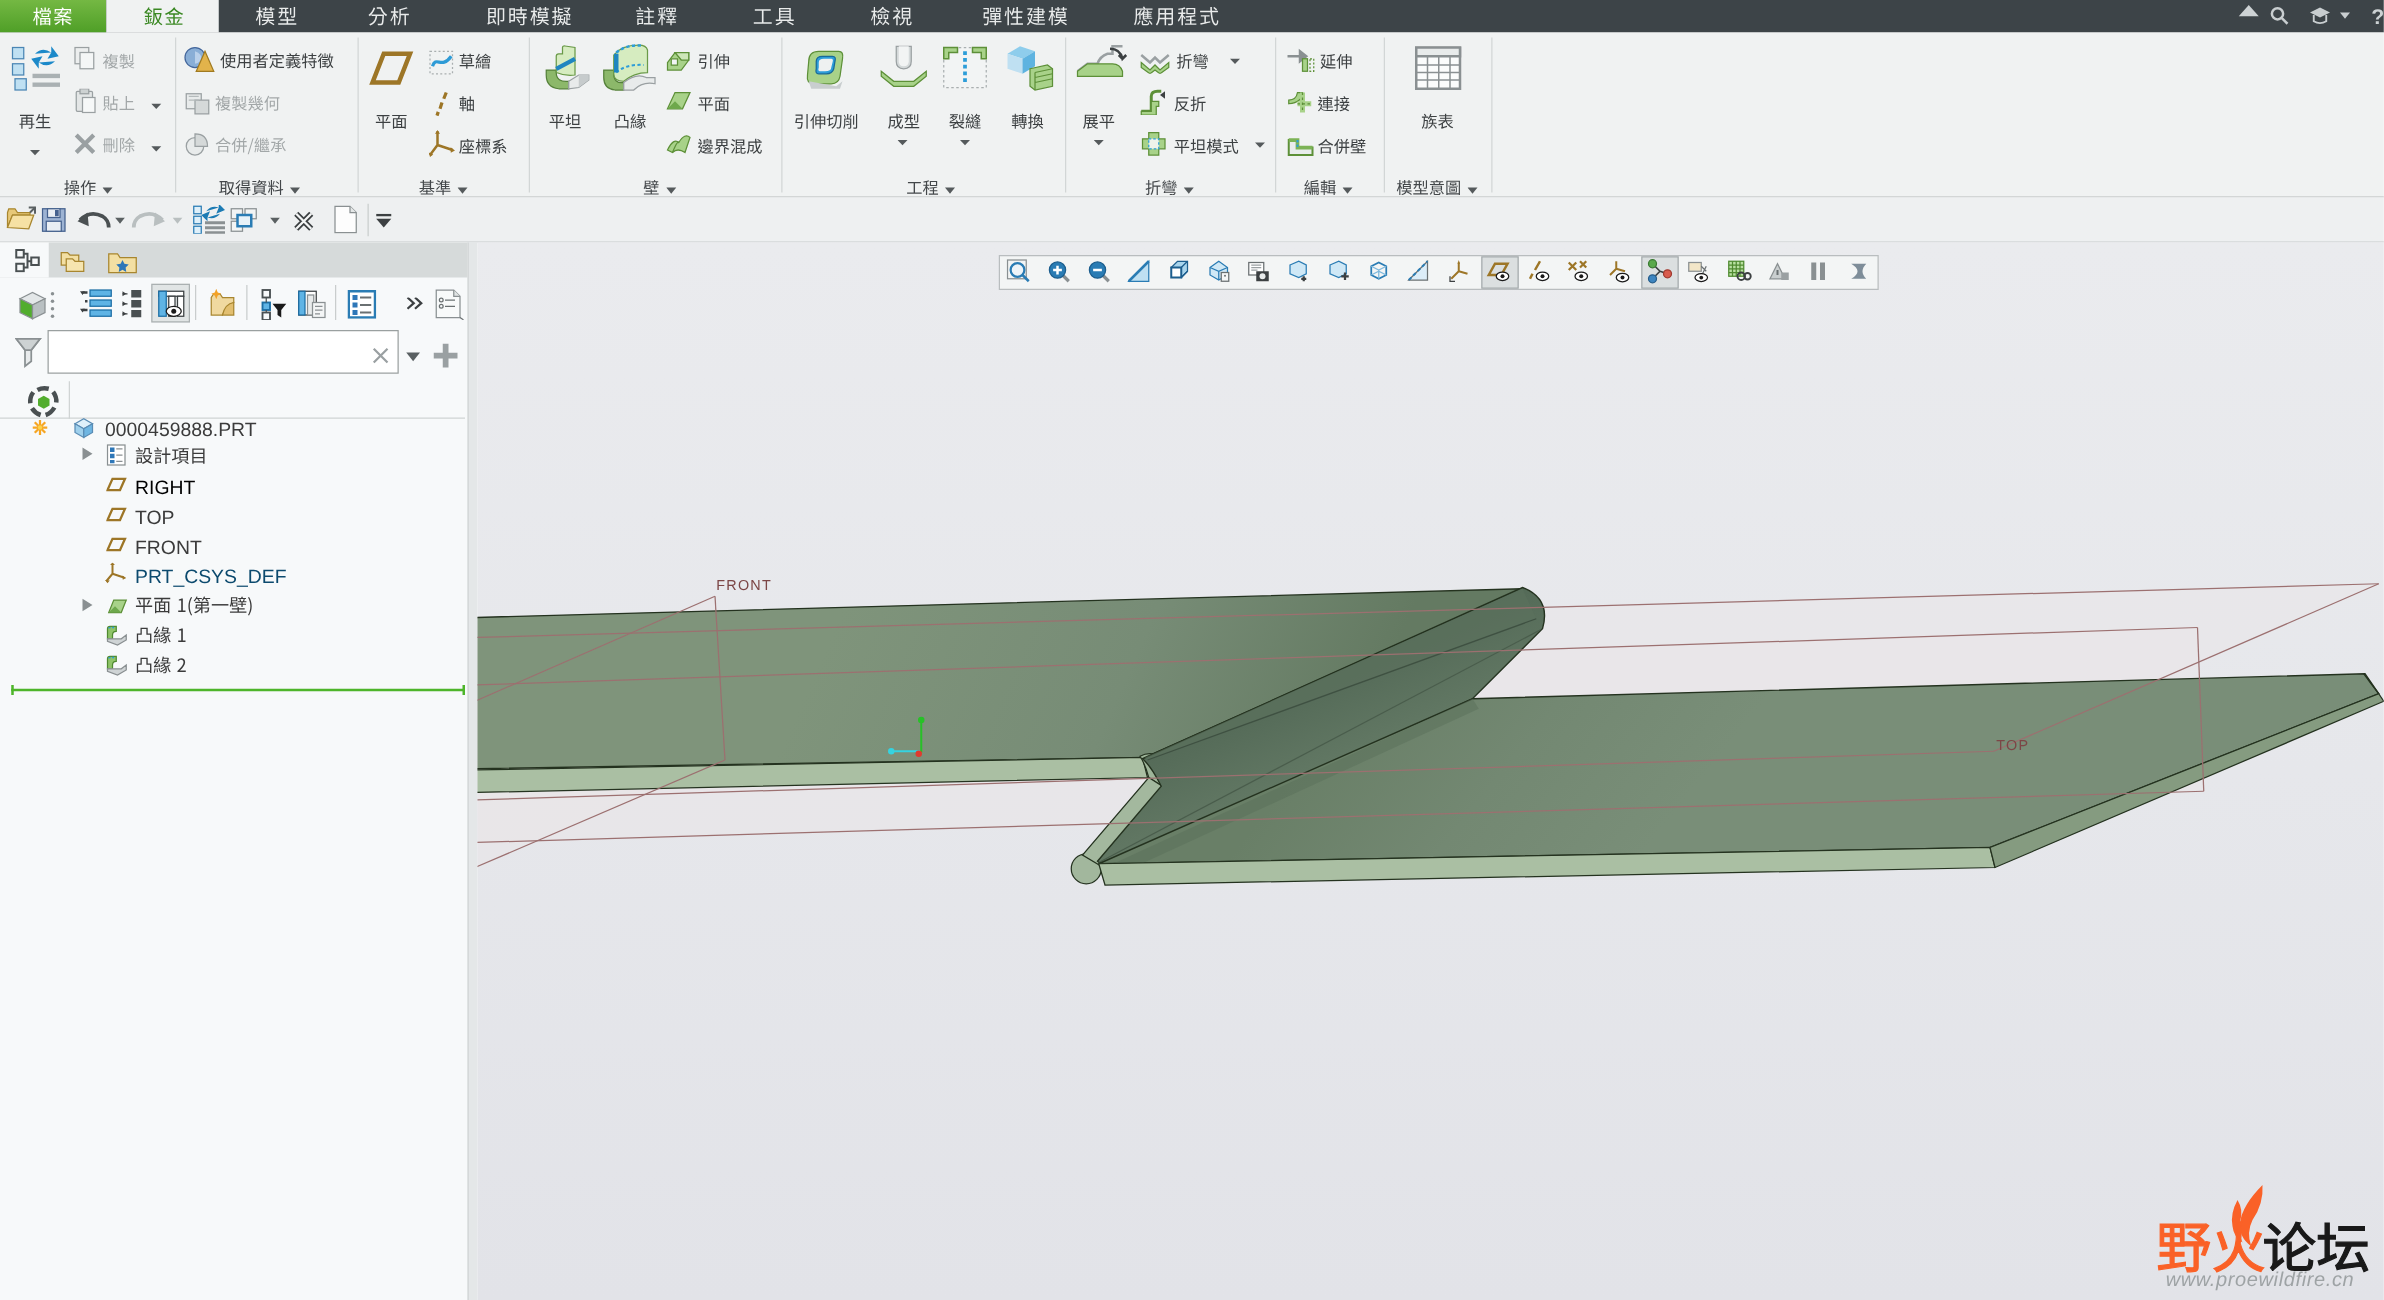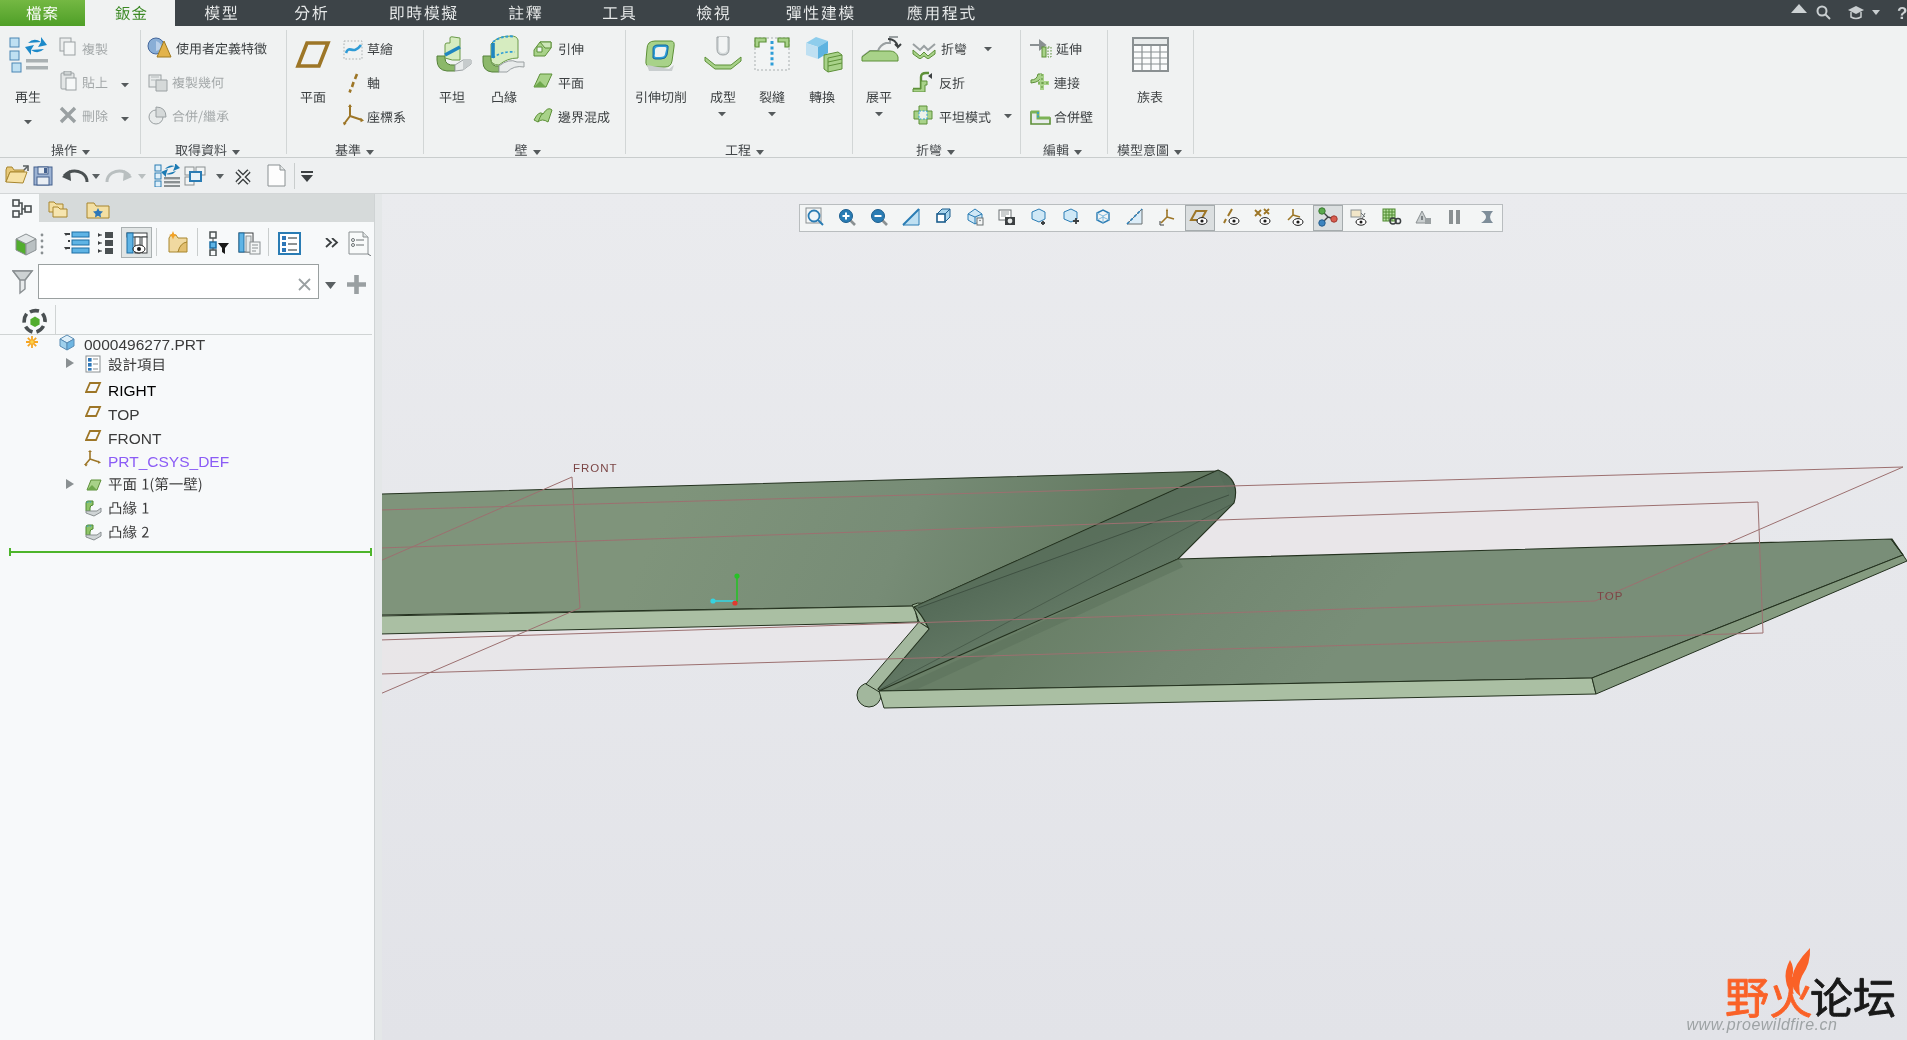--- a/index.html
+++ b/index.html
@@ -433,25 +433,25 @@
     <path d="M2 3 Q2 1 4 1 L9 1 L9 5 Q6 5 6 8 L6 11 L2 11 Z" fill="#8fc468" stroke="#4f8a30"></path>
 <path d="M3 2.6 Q3 2 4.5 2 L8 2" fill="none" stroke="#2d9dd8" stroke-width="1.2" stroke-dasharray="1.6 1.2"></path>
 <path d="M6 11 L13 11 L17 8 L17 12 L10 16 L2 13 L2 11 Z" fill="#cfd4d5" stroke="#8a9092"></path>
   </svg>
 <div style="position:absolute;left:38px;top:264px;width:281px;height:35px;background:#fff;border:1px solid #9aa0a0;box-sizing:border-box"></div>
 <div style="position:absolute;left:55px;top:305px;width:1px;height:30px;background:#d0d4d4"></div>
 <div style="position:absolute;left:0px;top:334px;width:372px;height:1px;background:#d0d4d4"></div>
 <div style="position:absolute;left:9px;top:551px;width:363px;height:2px;background:#4db52a"></div>
 <div style="position:absolute;left:9px;top:548px;width:2px;height:8px;background:#4db52a"></div>
 <div style="position:absolute;left:370px;top:548px;width:2px;height:8px;background:#4db52a"></div>
-<div style="position:absolute;left:84px;top:336px;font:15.5px 'Liberation Sans',sans-serif;color:#3b3b3b">0000496277.PRT</div>
+<div style="position:absolute;left:84px;top:336px;font:15.5px 'Liberation Sans',sans-serif;color:#3b3b3b">0000459888.PRT</div>
 <div style="position:absolute;left:108px;top:382px;font:15.5px 'Liberation Sans',sans-serif;color:#000000">RIGHT</div>
 <div style="position:absolute;left:108px;top:406px;font:15.5px 'Liberation Sans',sans-serif;color:#3b3b3b">TOP</div>
 <div style="position:absolute;left:108px;top:430px;font:15.5px 'Liberation Sans',sans-serif;color:#3b3b3b">FRONT</div>
-<div style="position:absolute;left:108px;top:453px;font:15.5px 'Liberation Sans',sans-serif;color:#8b5cf6">PRT_CSYS_DEF</div>
+<div style="position:absolute;left:108px;top:453px;font:15.5px 'Liberation Sans',sans-serif;color:#0c4a6e">PRT_CSYS_DEF</div>
 <div style="position:absolute;left:374px;top:194px;width:8px;height:846px;background:#e4e7e8;border-left:1px solid #cfd3d4;box-sizing:border-box"></div>
 <div style="position:absolute;left:382px;top:194px;width:1525px;height:846px;background:linear-gradient(#eaebee,#e2e3e8)"></div>
 <svg style="position:absolute;left:382px;top:194px;z-index:4" width="1525" height="846" viewBox="0 0 1525 846">
     <defs>
       <linearGradient id="plateL" gradientUnits="userSpaceOnUse" x1="318" y1="236" x2="698" y2="406">
         <stop offset="0" stop-color="#7f947b"></stop>
         <stop offset="0.55" stop-color="#778c76"></stop>
         <stop offset="1" stop-color="#647a62"></stop>
       </linearGradient>
       <linearGradient id="plateR" gradientUnits="userSpaceOnUse" x1="718" y1="346" x2="918" y2="506">
@@ -606,21 +606,21 @@
     <rect x="4" y="3" width="4" height="14" fill="#8a9092"></rect>
     <rect x="11" y="3" width="4" height="14" fill="#8a9092"></rect>
   </svg>
 <svg style="position:absolute;left:1477px;top:207px;z-index:10" width="22" height="22" viewBox="0 0 22 22">
     <path d="M4 4 L16 4 Q13 7 13 10 Q13 13 16 16 L4 16 Q9 13 9 10 Q9 7 4 4 Z" fill="#7e8d99"></path>
   </svg>
 <svg style="position:absolute;left:1782px;top:948px;z-index:12" width="34" height="52" viewBox="0 0 34 52">
     <path d="M28 0 Q12 16 10 30 Q9 42 19 49 Q15 38 20 28 Q29 15 28 0 Z" fill="#fa6127"></path>
 <path d="M8 12 Q2 23 4 33 Q5 42 12 46 Q8 37 10 29 Q13 20 8 12 Z" fill="#fa6127"></path>
   </svg>
-<div style="position:absolute;left:1674px;top:1016px;width:176px;text-align:center;font:italic 16px 'Liberation Sans',sans-serif;color:#9ea3a5;letter-spacing:0.5px;z-index:12">www.proewildfire.cn</div>
+<div style="position:absolute;left:1720px;top:1016px;width:176px;text-align:center;font:italic 16px 'Liberation Sans',sans-serif;color:#9ea3a5;letter-spacing:0.5px;z-index:12">www.proewildfire.cn</div>
 <svg style="position:absolute;left:0;top:0;z-index:60;pointer-events:none" width="1907" height="1040">
     <defs>
       <path id="g0" d="M528 494H792V401H528ZM462 548V346H862V548ZM186 840V623H52V553H179C151 417 91 259 31 175C43 158 61 129 69 110C113 174 154 277 186 384V-79H254V391C283 341 317 279 330 247L371 302C354 329 280 442 254 476V553H356V623H254V840ZM620 98V17H464V98ZM686 98H847V17H686ZM620 153H464V233H620ZM686 153V233H847V153ZM395 291V-80H464V-41H847V-78H920V291ZM829 830C813 791 785 734 762 697L814 678H689V840H617V678H481L542 700C531 735 503 788 476 826L415 805C441 767 465 714 475 678H369V515H437V617H877V515H947V678H820C844 711 872 761 898 806Z"></path>
       <path id="g1" d="M304 145C250 87 155 35 65 2C83 -10 113 -35 127 -50C214 -11 317 52 378 120ZM613 107C705 64 820 -5 876 -54L931 0C872 48 755 114 665 155ZM52 230V166H460V-79H535V166H949V230H535V313H460V230ZM431 823C442 806 455 785 466 765H80V621H151V701H852V621H925V765H556C542 789 522 820 506 842ZM639 526C605 486 563 454 509 429C446 442 380 454 314 464C334 483 355 504 376 526ZM190 427C262 416 333 404 401 391C310 367 199 354 62 348C74 332 83 307 89 284C274 295 418 319 527 365C659 336 772 304 854 274L928 324C845 352 734 381 610 408C659 440 698 478 730 526H940V587H763C770 603 777 621 783 639L709 657C701 632 691 608 680 587H431C455 614 477 642 495 668L422 691C401 658 374 623 344 587H64V526H290C255 489 221 455 190 427Z"></path>
       <path id="g2" d="M78 279C96 220 112 143 116 92L169 108C164 157 147 234 128 292ZM349 304C340 250 320 170 303 120L349 104C368 151 388 225 407 286ZM240 846C193 748 111 655 32 596C43 578 59 537 65 521C81 534 98 549 114 565V521H212V411H59V346H212V54L47 22L64 -46C161 -24 295 6 422 36L418 96L276 67V346H416V411H276V521H384V585H134C173 626 211 673 244 722C305 679 369 626 409 585L444 646C404 685 341 735 278 777L300 820ZM494 781V439C494 296 488 99 410 -40C426 -47 456 -66 469 -77C552 69 563 286 563 440V492H566C596 356 638 234 699 134C649 65 590 12 526 -22C541 -35 561 -60 570 -76C633 -39 690 11 740 74C788 11 845 -41 914 -78C925 -60 947 -34 963 -21C891 14 831 67 782 133C849 240 898 378 923 548L879 561L867 559H563V712H922V781ZM845 492C824 379 787 279 740 197C690 282 654 383 630 492Z"></path>
       <path id="g3" d="M198 218C236 161 275 82 291 34L356 62C340 111 299 187 260 242ZM733 243C708 187 663 107 628 57L685 33C721 79 767 152 804 215ZM499 849C404 700 219 583 30 522C50 504 70 475 82 453C136 473 190 497 241 526V470H458V334H113V265H458V18H68V-51H934V18H537V265H888V334H537V470H758V533C812 502 867 476 919 457C931 477 954 506 972 522C820 570 642 674 544 782L569 818ZM746 540H266C354 592 435 656 501 729C568 660 655 593 746 540Z"></path>
       <path id="g4" d="M475 417H823V345H475ZM475 542H823V472H475ZM649 88C738 39 856 -32 914 -76L961 -21C900 21 781 90 694 136ZM405 599V289H608C605 259 600 232 594 206H340V142H572C534 65 462 12 315 -20C329 -35 348 -63 355 -81C530 -38 611 35 650 142H943V206H669C674 232 679 260 682 289H895V599ZM483 840V757H359V695H483V623H551V695H633V757H551V840ZM667 759V696H752V623H820V696H956V759H820V840H752V759ZM186 840V647H57V577H180C151 444 92 286 33 202C47 184 65 151 73 129C114 194 155 297 186 404V-79H255V435C281 383 309 322 322 289L369 342C352 373 282 496 255 537V577H368V647H255V840Z"></path>
       <path id="g5" d="M635 783V448H704V783ZM822 834V387C822 374 818 370 802 369C787 368 737 368 680 370C691 350 701 321 705 301C776 301 825 302 855 314C885 325 893 344 893 386V834ZM388 733V595H264V601V733ZM67 595V528H189C178 461 145 393 59 340C73 330 98 302 108 288C210 351 248 441 259 528H388V313H459V528H573V595H459V733H552V799H100V733H195V602V595ZM467 332V221H151V152H467V25H47V-45H952V25H544V152H848V221H544V332Z"></path>
       <path id="g6" d="M295 807C246 650 154 516 35 434C53 421 85 393 99 378C130 402 159 430 187 461V389H392C370 219 314 59 76 -19C93 -35 115 -65 125 -85C382 8 446 190 473 389H732C720 135 705 35 679 9C669 -1 657 -4 637 -4C613 -4 552 -3 486 3C500 -18 509 -50 511 -72C574 -76 636 -77 670 -74C704 -71 727 -64 747 -38C782 0 796 115 811 426C812 436 812 462 812 462H188C266 549 331 661 372 788ZM452 823V752H629C687 601 792 460 916 380C929 401 954 432 971 448C843 520 734 665 684 823Z"></path>
       <path id="g7" d="M482 730V422C482 282 473 94 382 -40C400 -46 431 -66 444 -78C539 61 553 272 553 422V426H736V-80H810V426H956V497H553V677C674 699 805 732 899 770L835 829C753 791 609 754 482 730ZM209 840V626H59V554H201C168 416 100 259 32 175C45 157 63 127 71 107C122 174 171 282 209 394V-79H282V408C316 356 356 291 373 257L421 317C401 346 317 459 282 502V554H430V626H282V840Z"></path>

